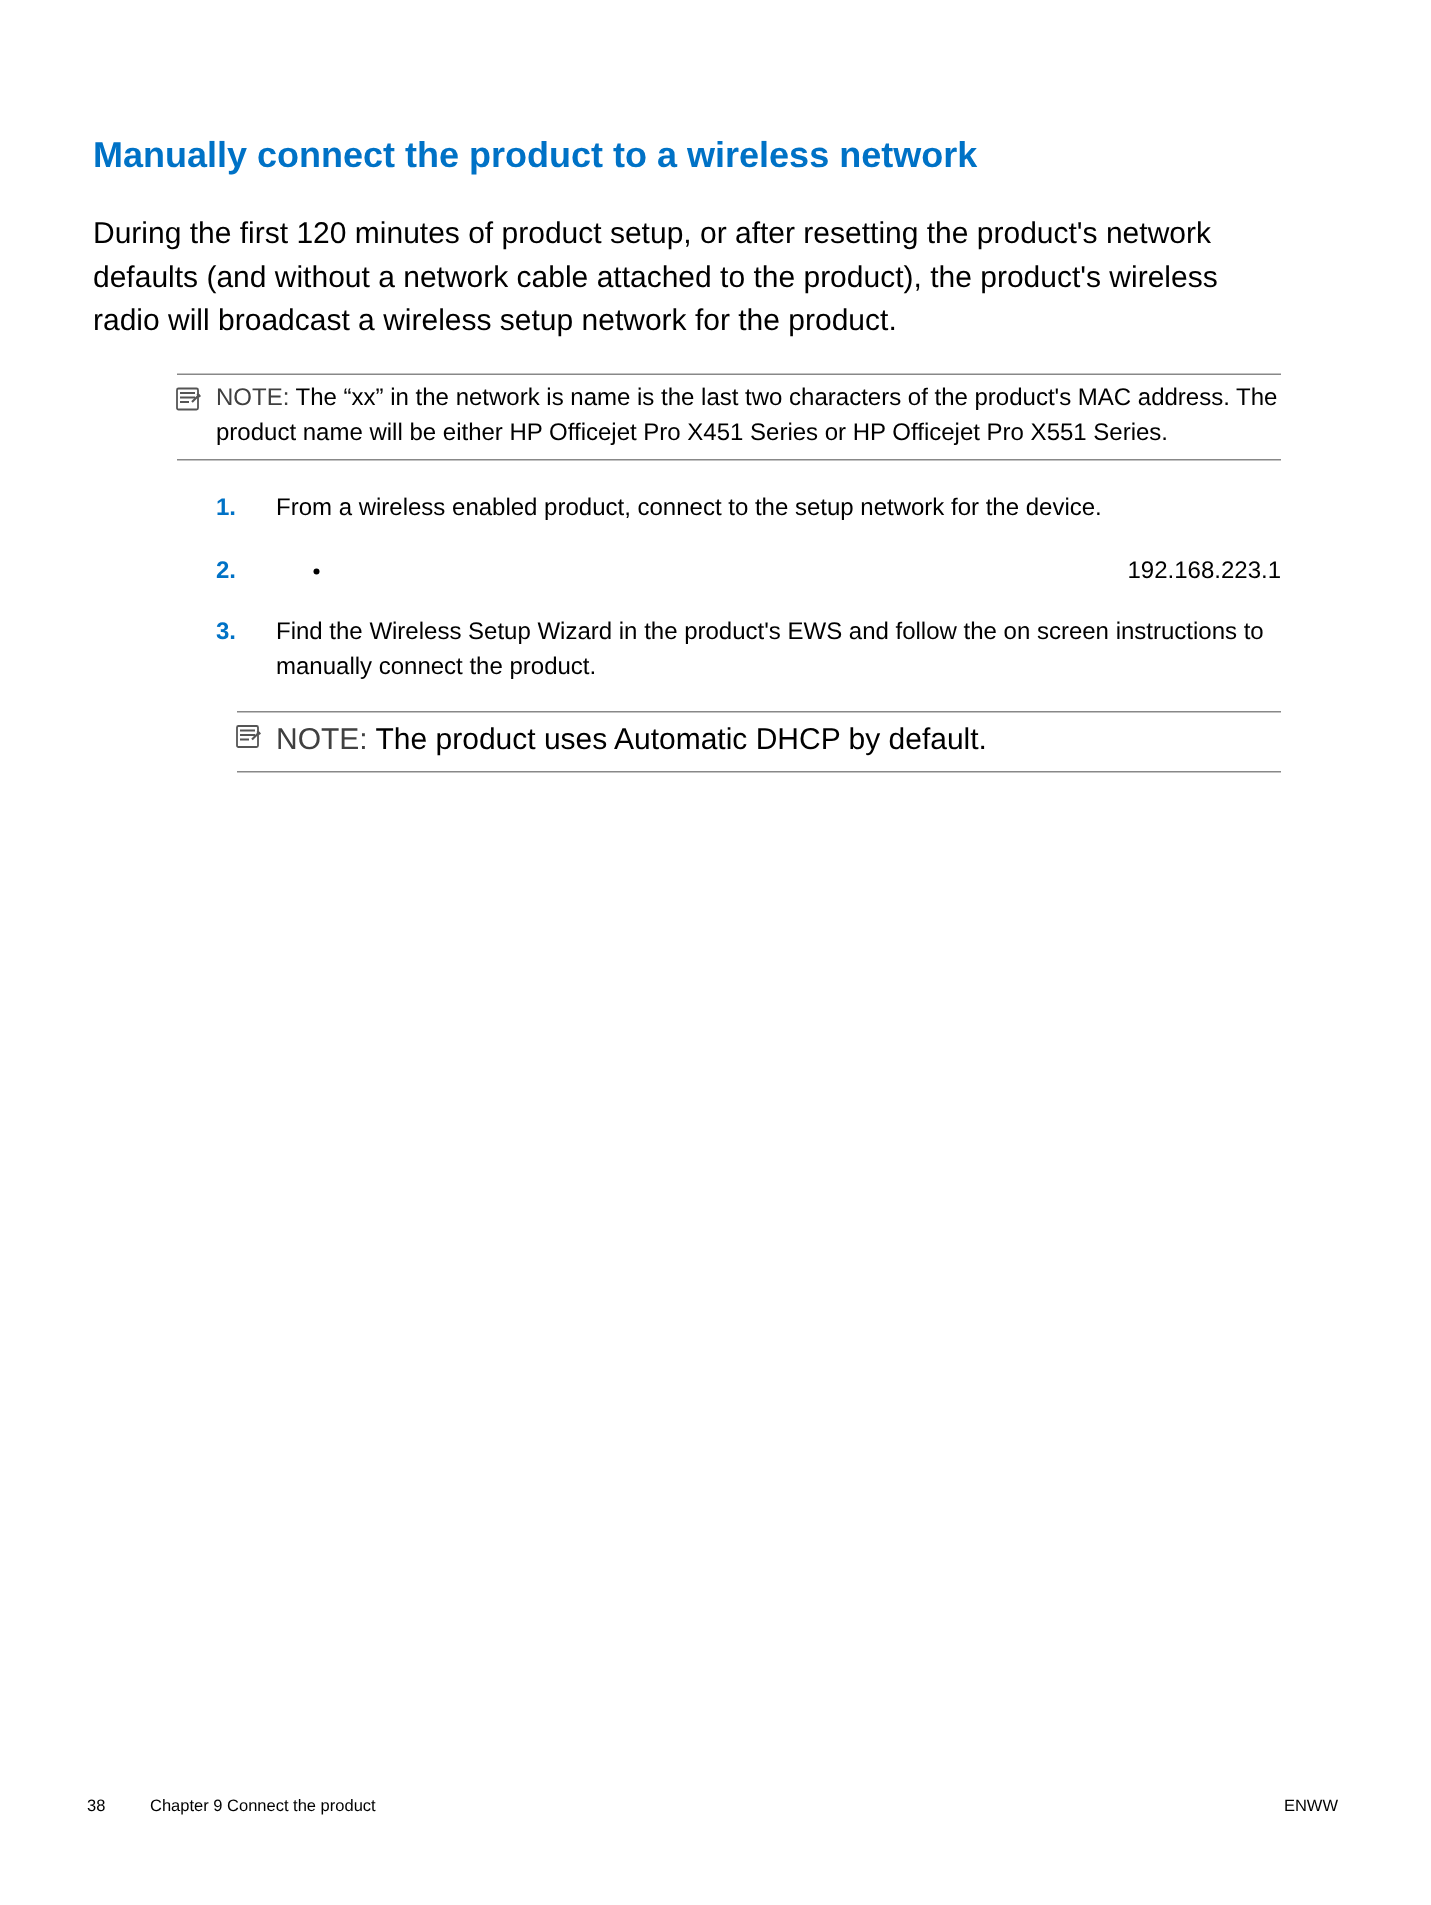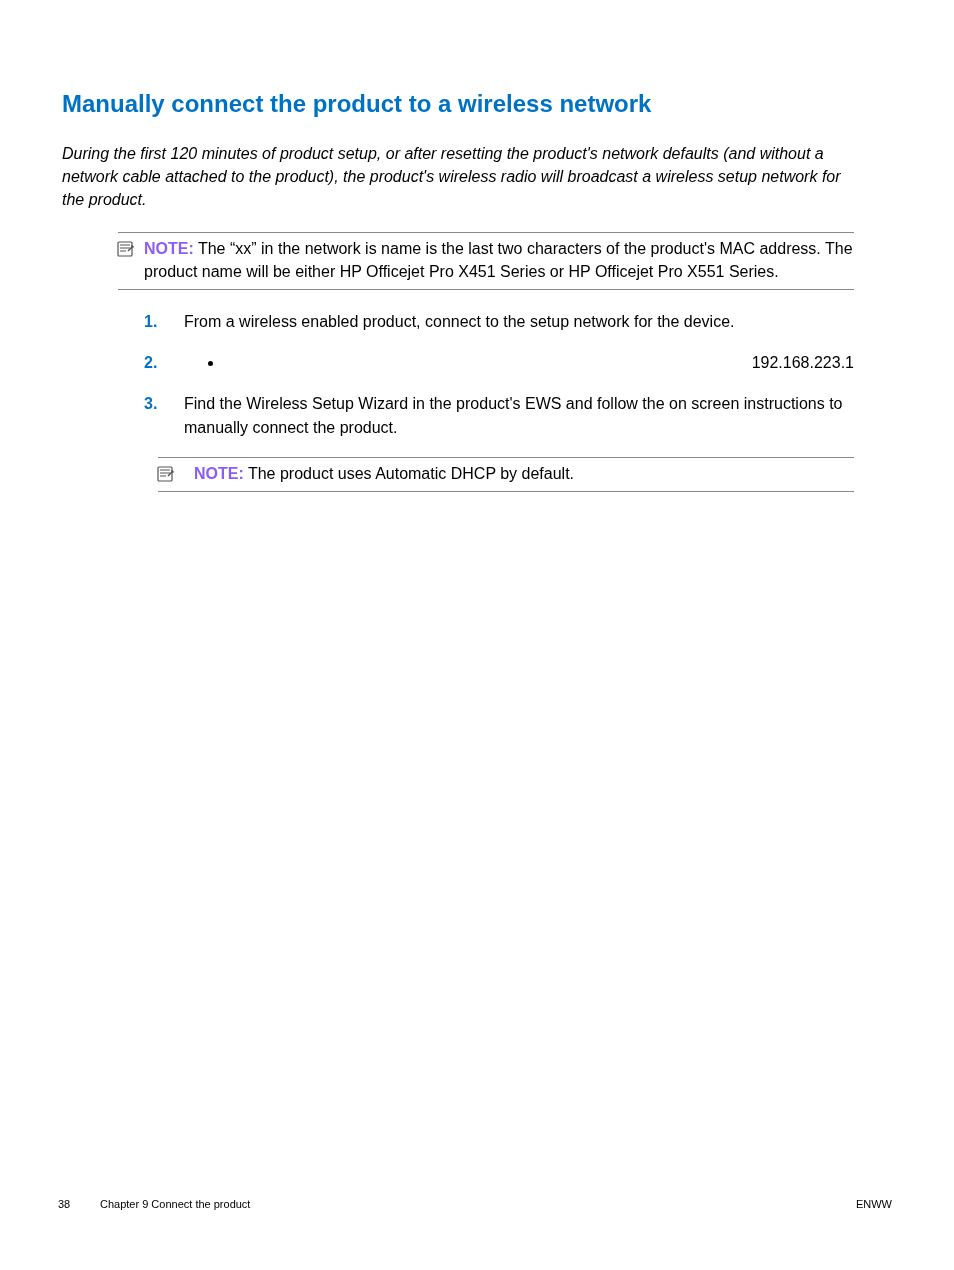--- a/index.html
+++ b/index.html
@@ -24,24 +24,23 @@
     font-weight: bold;
     margin: 0 0 24px 0;
     font-family: Arial, Helvetica, sans-serif;
     letter-spacing: 0px;
   }
   .body-indent {
     margin-left: 82px;
     margin-right: 0;
   }
   p.body {
-    font-size: 16px;
+    font-size: 20px;
     line-height: 1.45;
     margin: 0 0 20px 0;
-    font-style: italic;
   }
   .note-block {
     margin-left: 56px;
     margin-right: 0;
     border-top: 1px solid #888;
     border-bottom: 1px solid #888;
     padding: 4px 0 6px 0;
     margin-bottom: 20px;
     position: relative;
   }
@@ -49,22 +48,22 @@
     position: absolute;
     left: -2px;
     top: 6px;
   }
   .note-block .note-content {
     margin-left: 26px;
     font-size: 16px;
     line-height: 1.45;
   }
   .note-label {
-    color: #8b5cf6;
-    font-weight: bold;
+    color: #404040;
+    font-weight: normal;
   }
   ol.steps {
     margin: 12px 0 14px 0;
     padding: 0;
     list-style: none;
     counter-reset: step;
   }
   ol.steps > li {
     counter-increment: step;
     position: relative;
@@ -101,22 +100,22 @@
     border-bottom: 1px solid #888;
     padding: 4px 0 6px 0;
     position: relative;
   }
   .note-inner .note-icon {
     position: absolute;
     left: -2px;
     top: 6px;
   }
   .note-inner .note-content {
-    margin-left: 36px;
-    font-size: 16px;
+    margin-left: 26px;
+    font-size: 20px;
     line-height: 1.45;
   }
   .footer {
     position: absolute;
     bottom: 60px;
     left: 58px;
     right: 62px;
     font-size: 11px;
     display: flex;
     justify-content: space-between;

